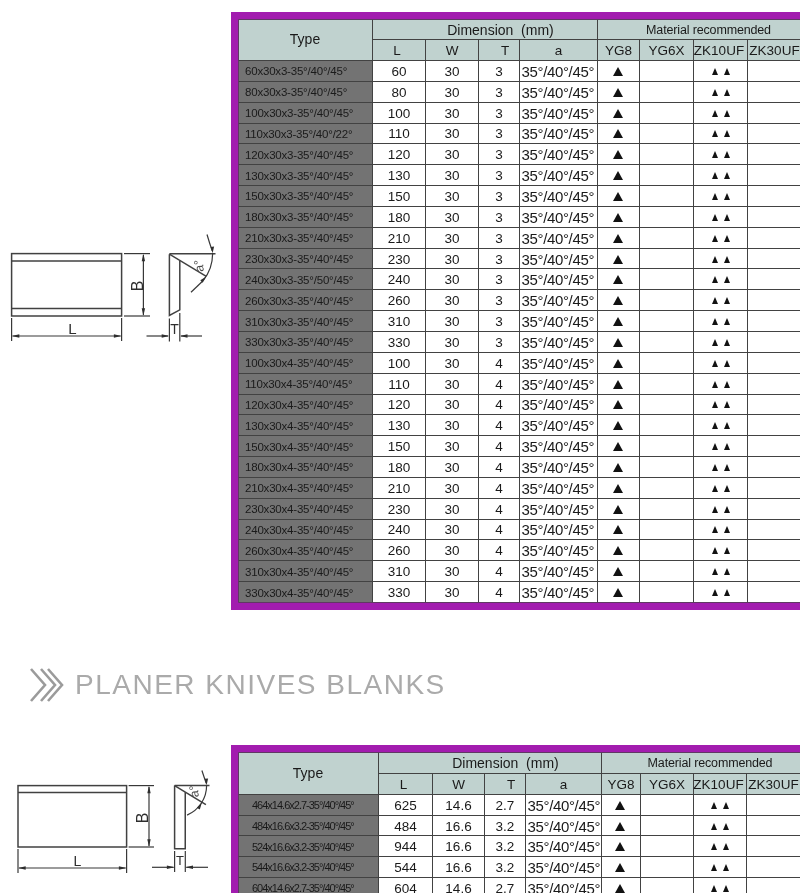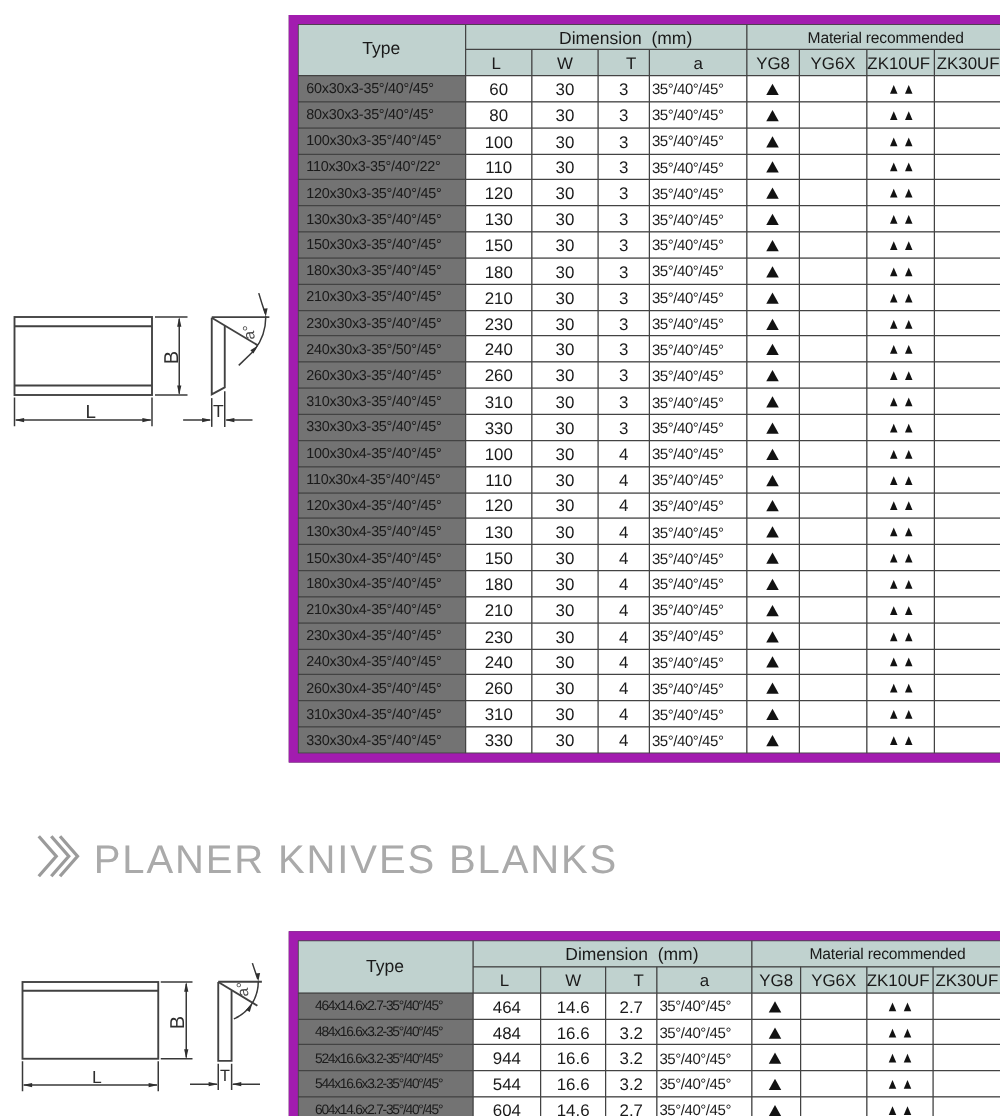--- a/index.html
+++ b/index.html
@@ -6,21 +6,21 @@
   body{width:800px;height:893px;position:relative;background:#fff;
        font-family:"Liberation Sans",sans-serif;overflow:hidden;}
   .tbl{position:absolute;display:grid;gap:1px;background:#2e2e2e;border:8px solid #a21caf;}
   .tbl>div{background:#fff;display:flex;align-items:center;justify-content:center;
            font-size:13.5px;color:#1a1a1a;box-shadow:0 0 0 0.7px #454545;}
   .tbl>div:not(.hd){padding-top:1px;}
   .tbl>div.hd{background:#c0d2cf;}
   .tbl>div.tp{background:#737373;justify-content:flex-start;font-size:11.5px;
       padding-left:6px;letter-spacing:-0.2px;white-space:nowrap;overflow:hidden;}
   .tbl>div.tp.tps{font-size:11px;letter-spacing:-1px;padding-left:13px;}
-  .tbl>div.ac{justify-content:flex-start;font-size:12px;letter-spacing:-0.35px;padding-left:1.5px;}
+  .tbl>div.ac{justify-content:flex-start;font-size:15px;letter-spacing:-0.35px;padding-left:1.5px;}
   .t1{width:0;height:0;border-left:5px solid transparent;border-right:5px solid transparent;
       border-bottom:9px solid #121212;margin-left:-2px;}
   .pair{display:flex;gap:6px;}
   .pair .t1{border-left-width:3.75px;border-right-width:3.75px;border-bottom-width:7.5px;margin-left:0;}
 </style>
 </head>
 <body>
 
 <div class="tbl" id="t1" style="left:231px;top:12px;
   grid-template-columns:133px 52px 52px 40px 77px 41px 53px 53px 53px;
@@ -459,21 +459,21 @@
     <div class=""></div>
     <div class="">
       <div class="pair">
         <div class="t1"></div>
         <div class="t1"></div>
       </div>
     </div>
     <div class=""></div>
   </div>
 
-<div style="position:absolute;left:75px;top:669px;font-size:32px;color:#aaaaaa;letter-spacing:1.5px;">PLANER KNIVES BLANKS</div>
+<div style="position:absolute;left:75px;top:669px;font-size:28px;color:#aaaaaa;letter-spacing:1.5px;">PLANER KNIVES BLANKS</div>
 
 <svg style="position:absolute;left:0;top:0;" width="80" height="720" viewBox="0 0 80 720">
   <g fill="none" stroke="#9b9b9b" stroke-width="2.6">
     <polyline points="31,669 45,685 31,701"></polyline>
     <polyline points="41,669 55,685 41,701"></polyline>
     <polyline points="48,669 62,685 48,701"></polyline>
   </g>
 </svg>
 
 <div class="tbl" id="t2" style="left:231px;top:745px;
@@ -496,21 +496,21 @@
       <span style="display:inline-block;transform:translate(6px,0)">T</span>
     </div>
     <div class="hd">a</div>
     <div class="hd">YG8</div>
     <div class="hd">YG6X</div>
     <div class="hd">
       <span style="display:inline-block;transform:translate(-1.5px,0)">ZK10UF</span>
     </div>
     <div class="hd">ZK30UF</div>
     <div class="tp tps">464x14.6x2.7-35°/40°/45°</div>
-    <div class="">464</div>
+    <div class="">625</div>
     <div class="">14.6</div>
     <div class="">2.7</div>
     <div class="ac">35°/40°/45°</div>
     <div class="">
       <div class="t1"></div>
     </div>
     <div class=""></div>
     <div class="">
       <div class="pair">
         <div class="t1"></div>

